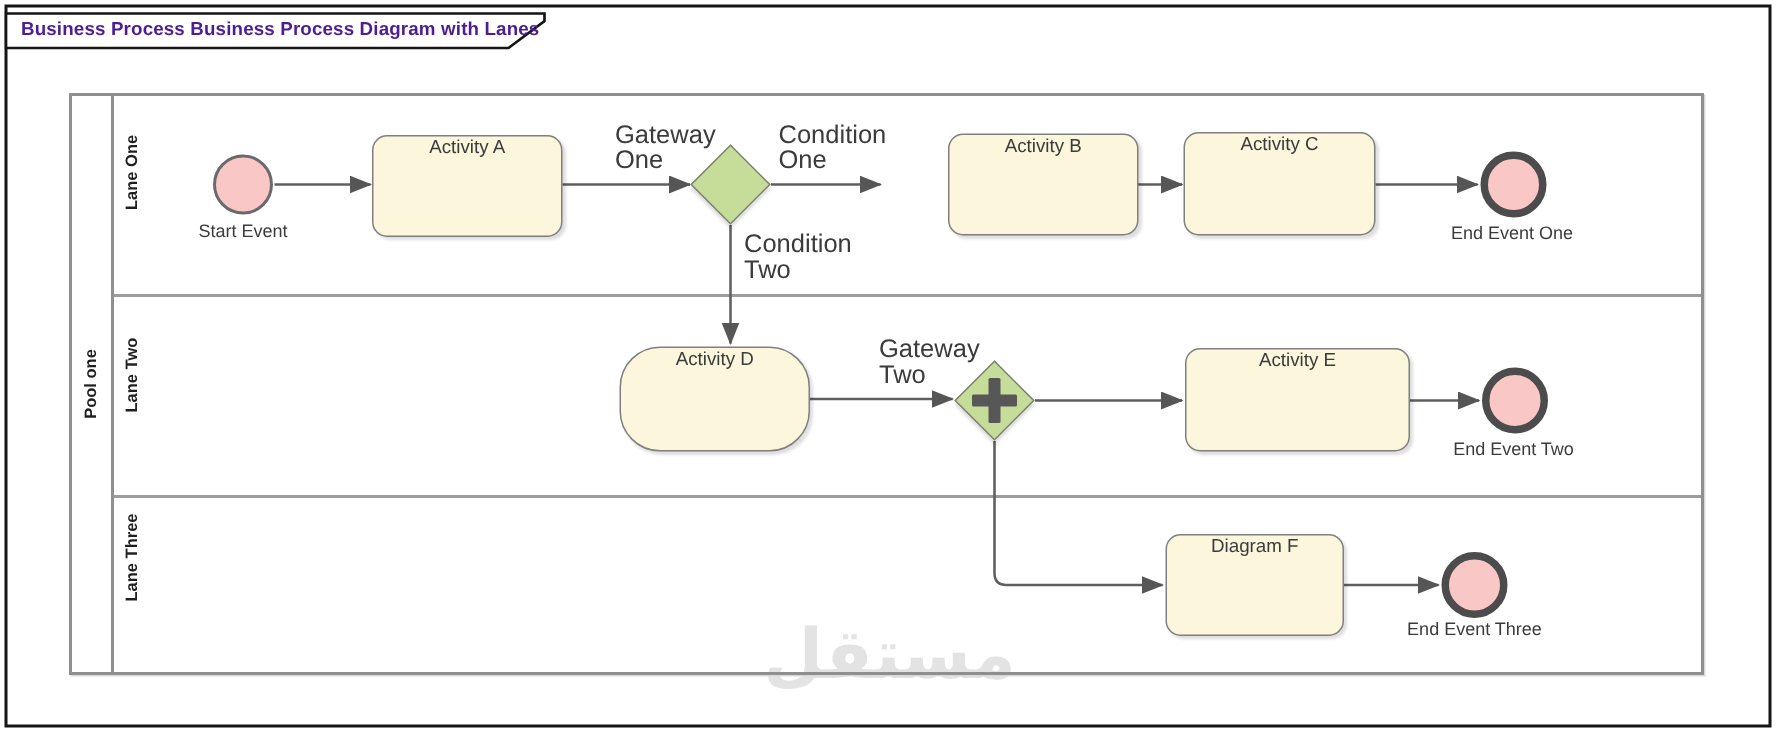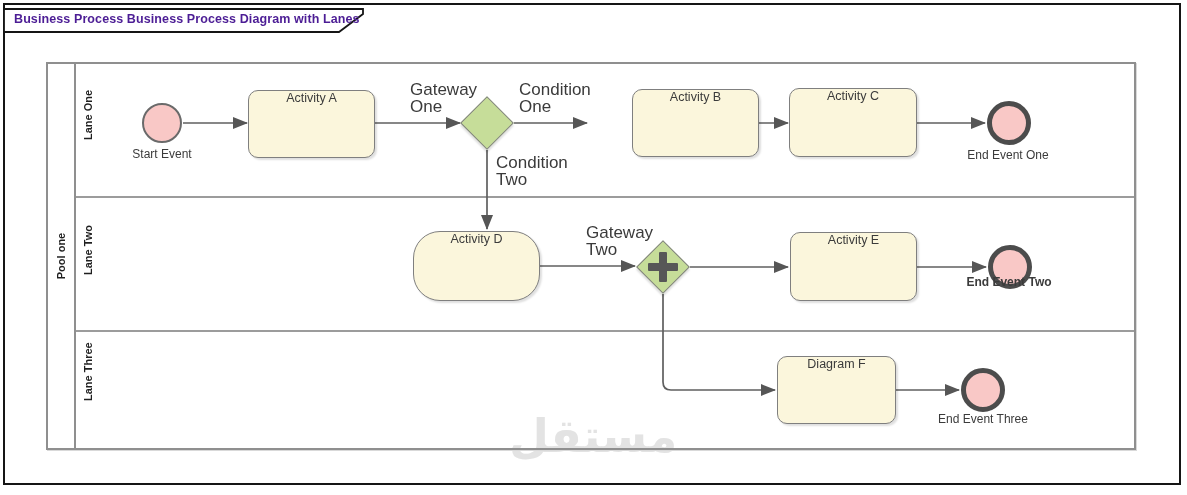--- a/index.html
+++ b/index.html
@@ -122,34 +122,34 @@
   </div>
   <div class="node activity" style="left:588px;top:89px;width:127px;height:68px;margin-left:44px;">
     <span class="node-label">Activity B</span>
   </div>
   <div class="node activity" style="left:789px;top:88px;width:128px;height:69px;">
     <span class="node-label">Activity C</span>
   </div>
   <div class="node activity" style="left:413px;top:231px;width:127px;height:70px;border-radius:27px;">
     <span class="node-label">Activity D</span>
   </div>
-  <div class="node activity" style="left:790px;top:232px;width:127px;height:69px;">
+  <div class="node activity" style="left:790px;top:232px;width:150px;height:69px;">
     <span class="node-label">Activity E</span>
   </div>
   <div class="node activity" style="left:777px;top:356px;width:119px;height:68px;">
     <span class="node-label">Diagram F</span>
   </div>
 
   <div class="node gateway" style="left:468px;top:104px;"></div>
   <div class="node gateway" style="left:644px;top:248px;"></div>
   <div class="plus" style="left:648px;top:252px;"></div>
 
   <div class="flabel" style="left:102px;top:147px;width:120px;">Start Event</div>
   <div class="flabel" style="left:948px;top:148px;width:120px;">End Event One</div>
-  <div class="flabel" style="left:949px;top:275px;width:120px;font-weight:bold;">End Event Two</div>
+  <div class="flabel" style="left:949px;top:292px;width:120px;">End Event Two</div>
   <div class="flabel" style="left:923px;top:412px;width:120px;">End Event Three</div>
 
   <div class="edge-label" style="left:410px;top:81px;width:62px;">Gateway One</div>
   <div class="edge-label" style="left:519px;top:81px;width:62px;">Condition One</div>
   <div class="edge-label" style="left:496px;top:154px;width:62px;">Condition Two</div>
   <div class="edge-label" style="left:586px;top:224px;width:62px;">Gateway Two</div>
 
 </div>
 
 </body></html>

